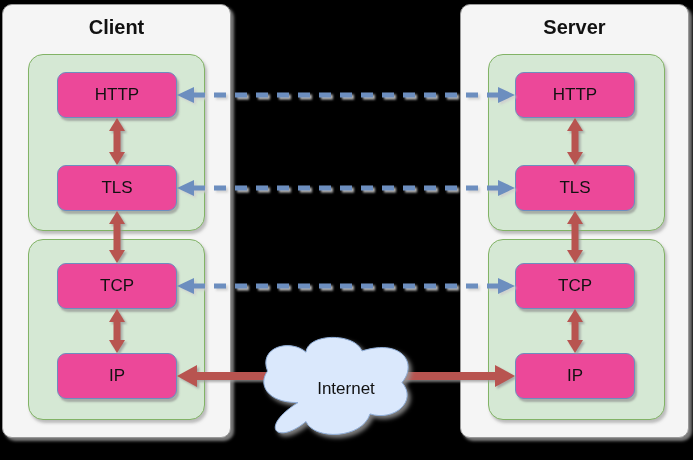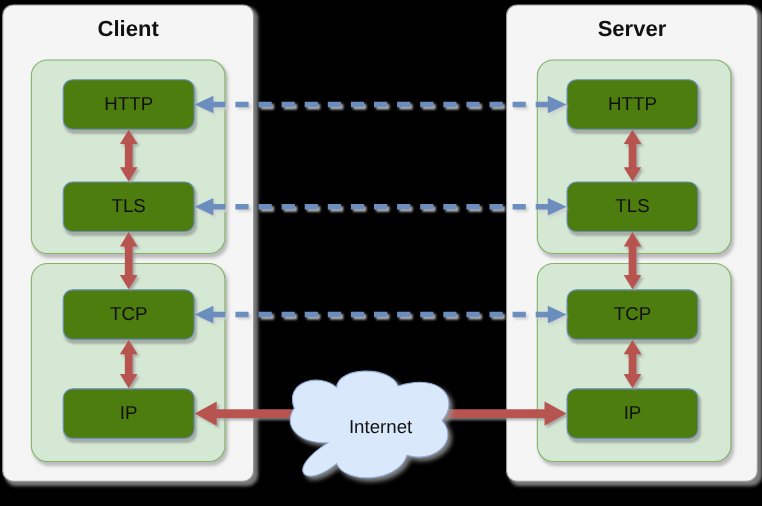--- a/index.html
+++ b/index.html
@@ -19,21 +19,21 @@
     font-size:20px;font-weight:bold;color:#111;
   }
   .group{
     position:absolute;width:177px;
     background:#d5e8d4;border:1px solid #82b366;border-radius:15px;
     box-shadow:2px 3px 3px rgba(140,140,140,.55);
     box-sizing:border-box;z-index:1;
   }
   .node{
     position:absolute;width:120px;height:46px;
-    background:#4d7c0f;border:1px solid #6c8ebf;border-radius:9px;
+    background:#ec4899;border:1px solid #6c8ebf;border-radius:9px;
     box-shadow:2px 3px 2px rgba(135,135,135,.6);
     box-sizing:border-box;display:flex;align-items:center;justify-content:center;
     font-size:17px;color:#111;z-index:2;
   }
   #edge-layer{position:absolute;left:0;top:0;z-index:3;}
   .sh-light{filter:drop-shadow(2px 2.5px 1px rgba(205,205,205,.9));}
   .sh-mid{filter:drop-shadow(2px 2.5px 1px rgba(150,150,150,.75));}
   #cloud{position:absolute;left:258px;top:327px;width:160px;height:126px;z-index:4;}
   #cloud svg{filter:drop-shadow(3px 3px 2px rgba(150,150,150,.85));}
   #cloud-label{

